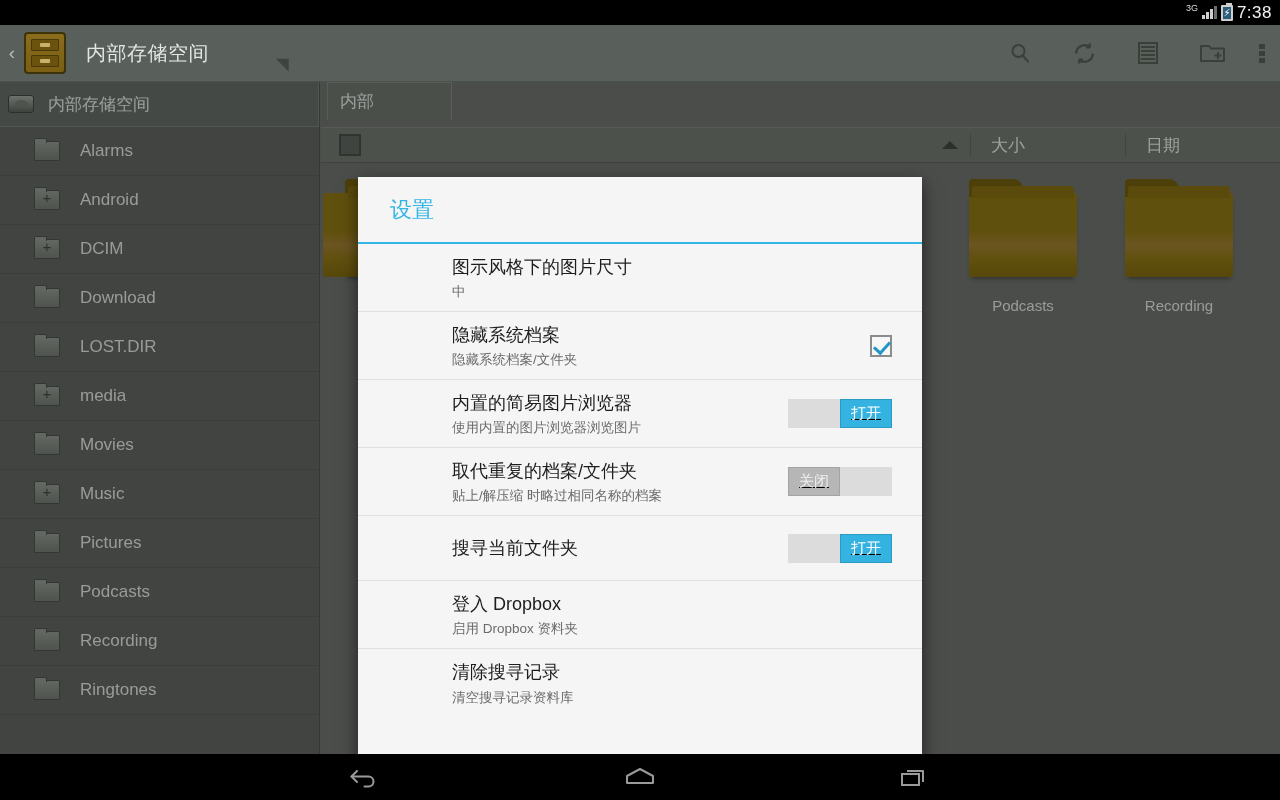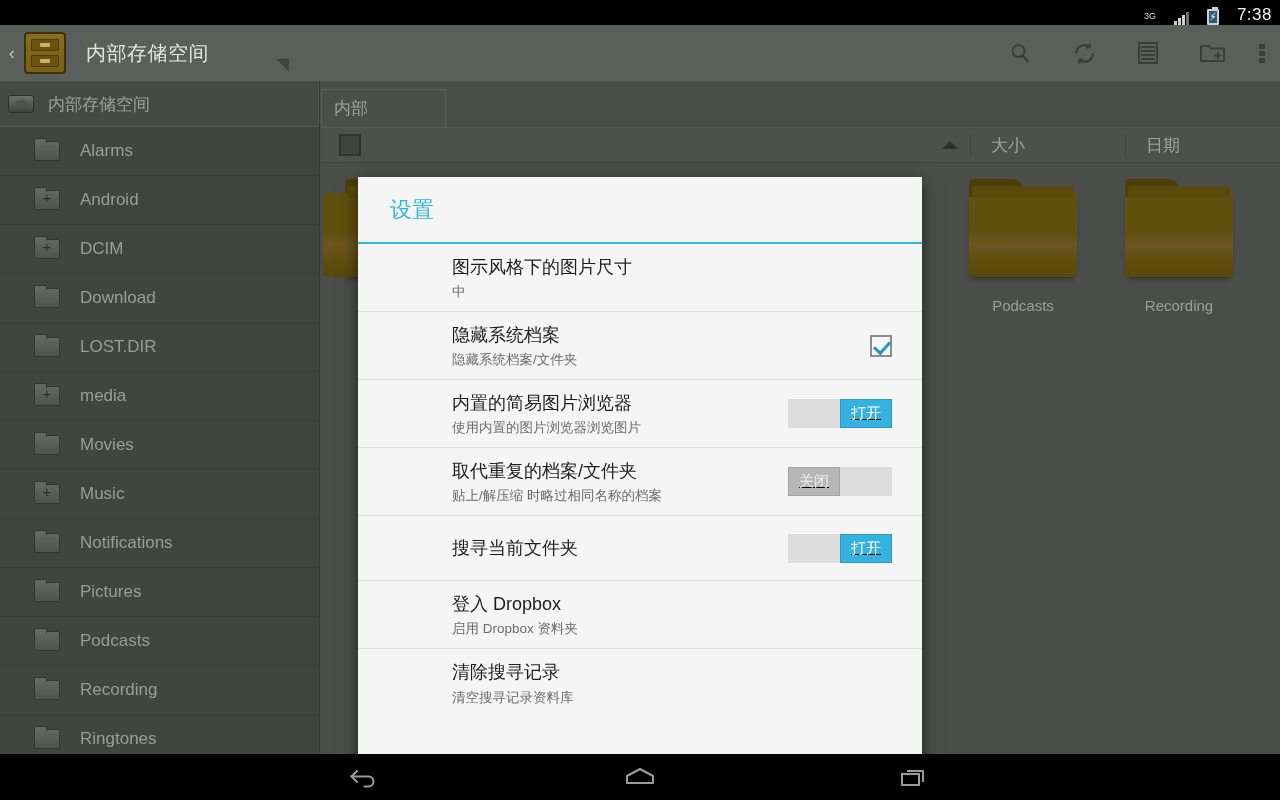--- a/index.html
+++ b/index.html
@@ -8,22 +8,22 @@
     overflow: hidden;
     background: #000;
     font-family: "Liberation Sans", "DejaVu Sans", sans-serif;
   }
   #screen { position: relative; width: 1280px; height: 800px; overflow: hidden; }
 
   
   .statusbar {
     position: absolute; top: 0; left: 0; width: 1280px; height: 25px;
     background: #000; color: #e8e8e8;
-    display: flex; align-items: flex-end; justify-content: flex-end;
-    padding-right: 8px; gap: 18px;
+    display: flex; align-items: center; justify-content: flex-end;
+    padding-right: 8px; gap: 4px;
   }
   .sb-3g { font-size: 9px; color: #dcdcdc; line-height: 1; position: relative; top: -4px; }
   .sb-signal { display: flex; align-items: flex-end; gap: 1px; height: 13px; }
   .sb-signal i { width: 3px; background: #cfcfcf; display: block; }
   .sb-signal i:nth-child(1) { height: 4px; }
   .sb-signal i:nth-child(2) { height: 7px; }
   .sb-signal i:nth-child(3) { height: 10px; }
   .sb-signal i:nth-child(4) { height: 13px; background: #6d6d6d; }
   .sb-batt {
     width: 12px; height: 16px; border: 2px solid #cfcfcf; border-radius: 1px;
@@ -120,21 +120,21 @@
   }
   .folder-ic.plus:after {
     content: "+"; position: absolute; left: 0; top: -3px; width: 100%;
     text-align: center; font-size: 15px; line-height: 20px; color: #3f443f;
     font-family: "Liberation Sans", sans-serif;
   }
   .sb-label { margin-left: 20px; color: #dbded9; font-size: 17px; }
 
   
   .content { position: absolute; top: 0; left: 321px; width: 959px; height: 672px; }
-  .tabrow { height: 45px; display: flex; align-items: flex-end; }
+  .tabrow { height: 45px; display: flex; padding-left: 6px; }
   .tab {
     height: 38px; min-width: 125px; background: #6b716b;
     border: 1px solid #818781; border-bottom: none;
     display: flex; align-items: center; padding: 0 12px;
     color: #dfe2dd; font-size: 17px; cursor: pointer;
   }
   .colheader {
     height: 36px; background: #6e746e; border-top: 1px solid #7d837d;
     border-bottom: 1px solid #595f59;
     display: flex; align-items: center; color: #e2e5e0; font-size: 17px;
@@ -334,24 +334,20 @@
           <div class="sb-item">
             <div class="folder-ic"></div>
             <div class="sb-label">Movies</div>
           </div>
           <div class="sb-item">
             <div class="folder-ic plus"></div>
             <div class="sb-label">Music</div>
           </div>
           <div class="sb-item">
             <div class="folder-ic"></div>
-            <div class="sb-label">Notifications</div>
-          </div>
-          <div class="sb-item">
-            <div class="folder-ic"></div>
             <div class="sb-label">Pictures</div>
           </div>
           <div class="sb-item">
             <div class="folder-ic"></div>
             <div class="sb-label">Podcasts</div>
           </div>
           <div class="sb-item">
             <div class="folder-ic"></div>
             <div class="sb-label">Recording</div>
           </div>

